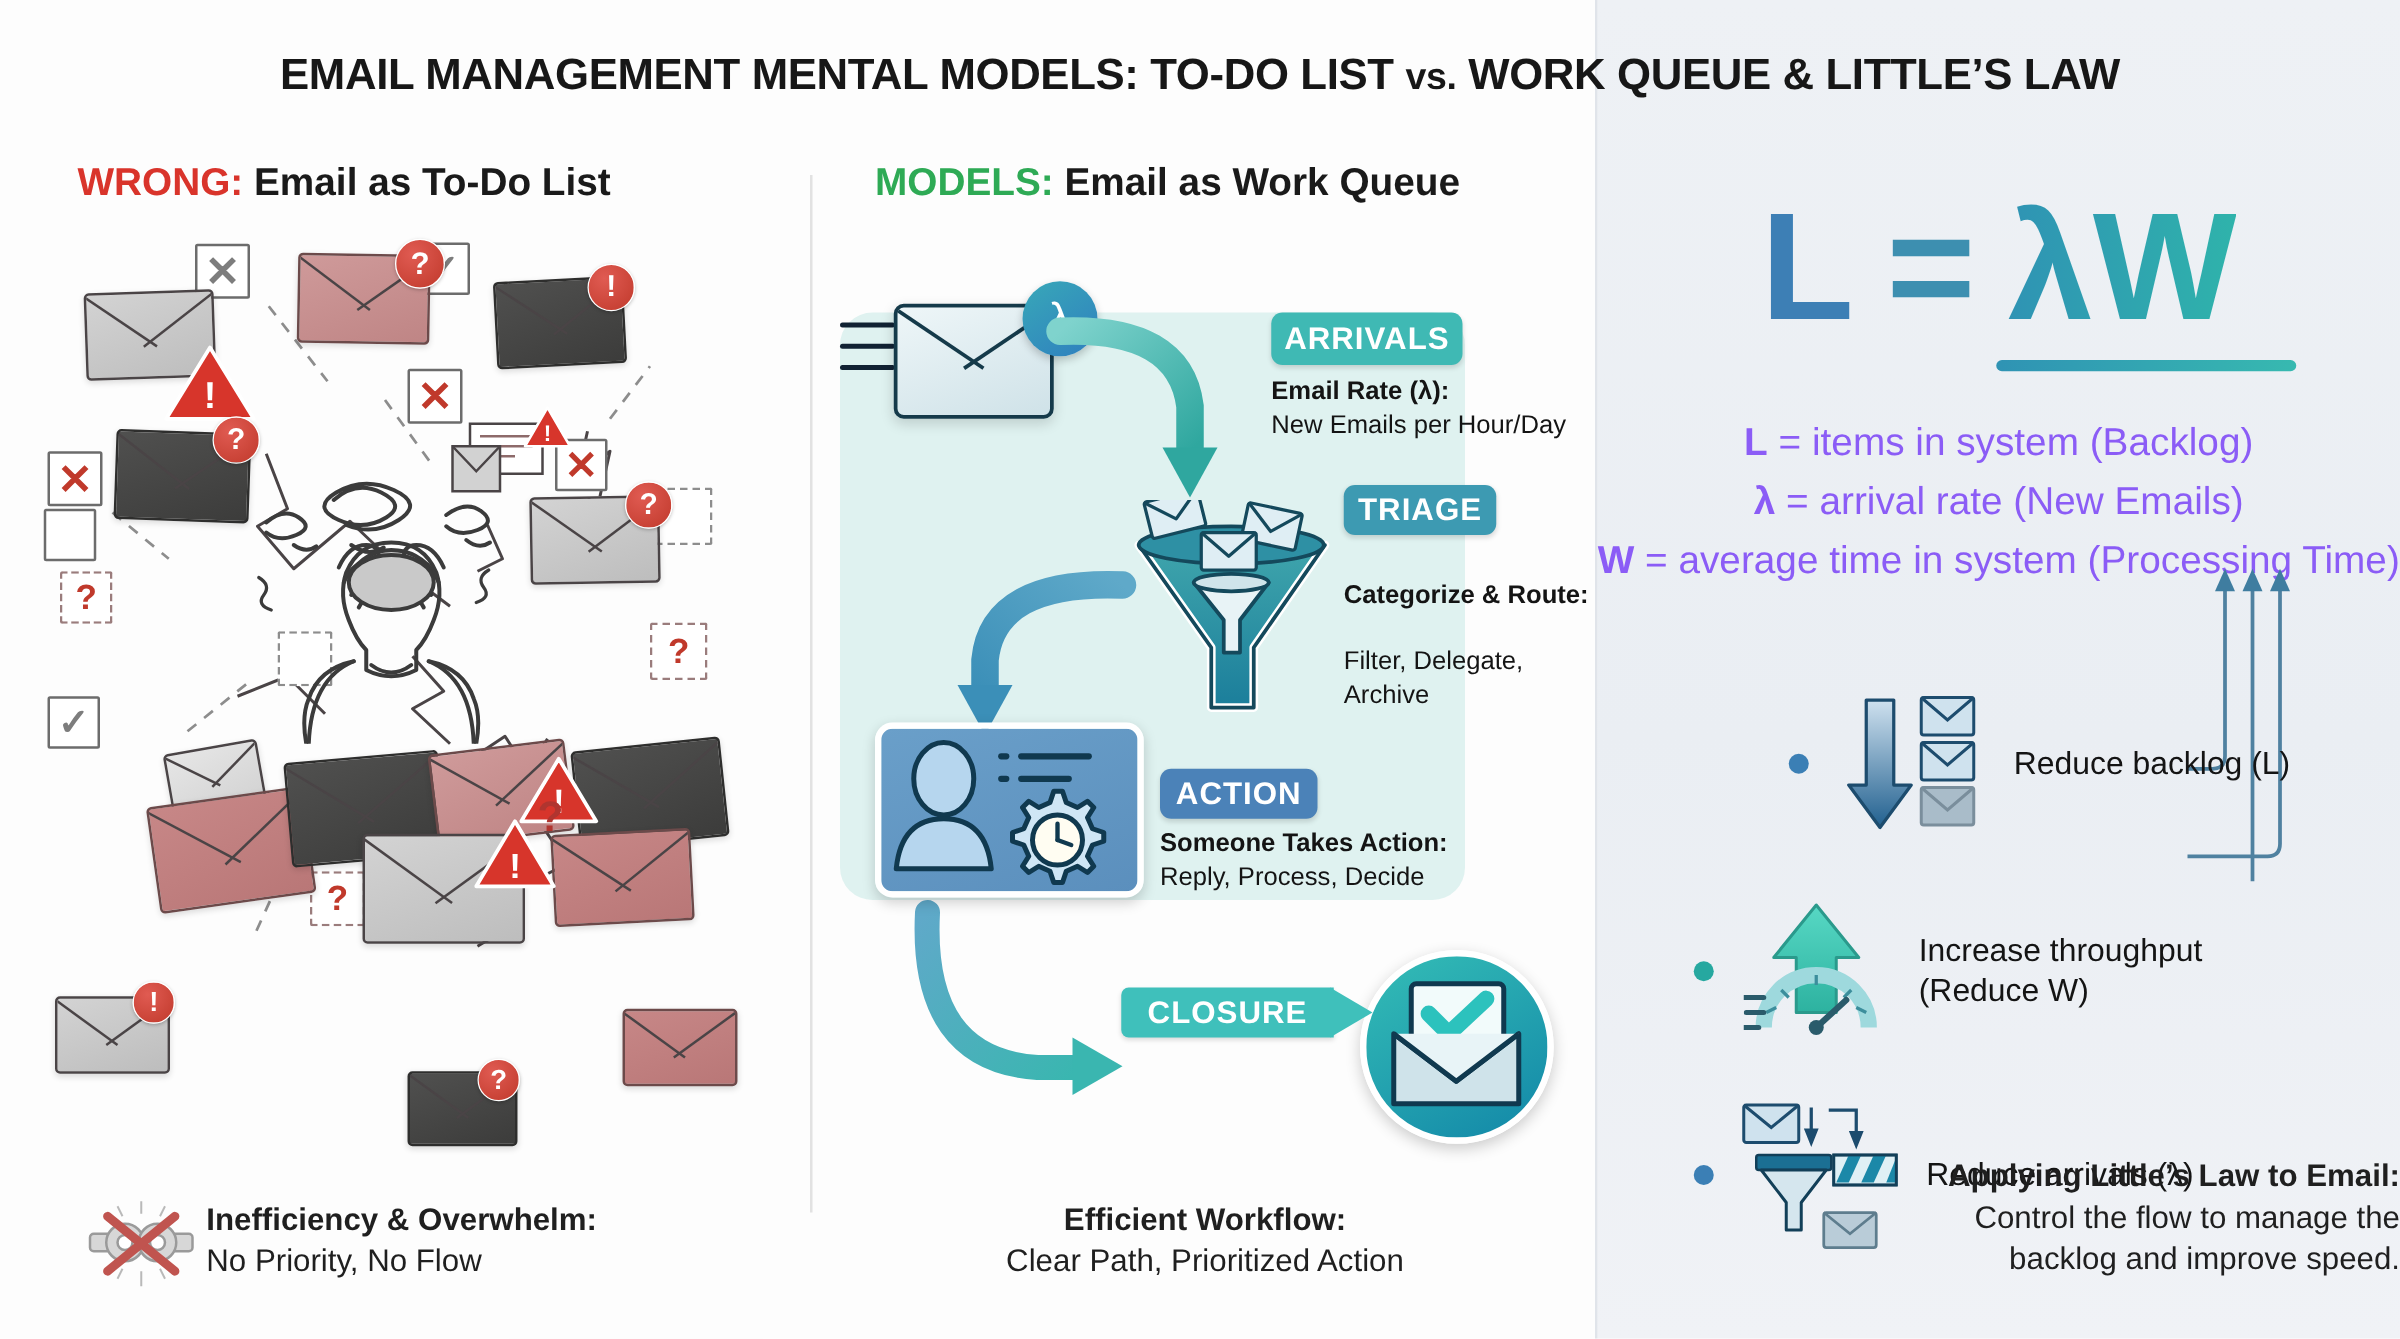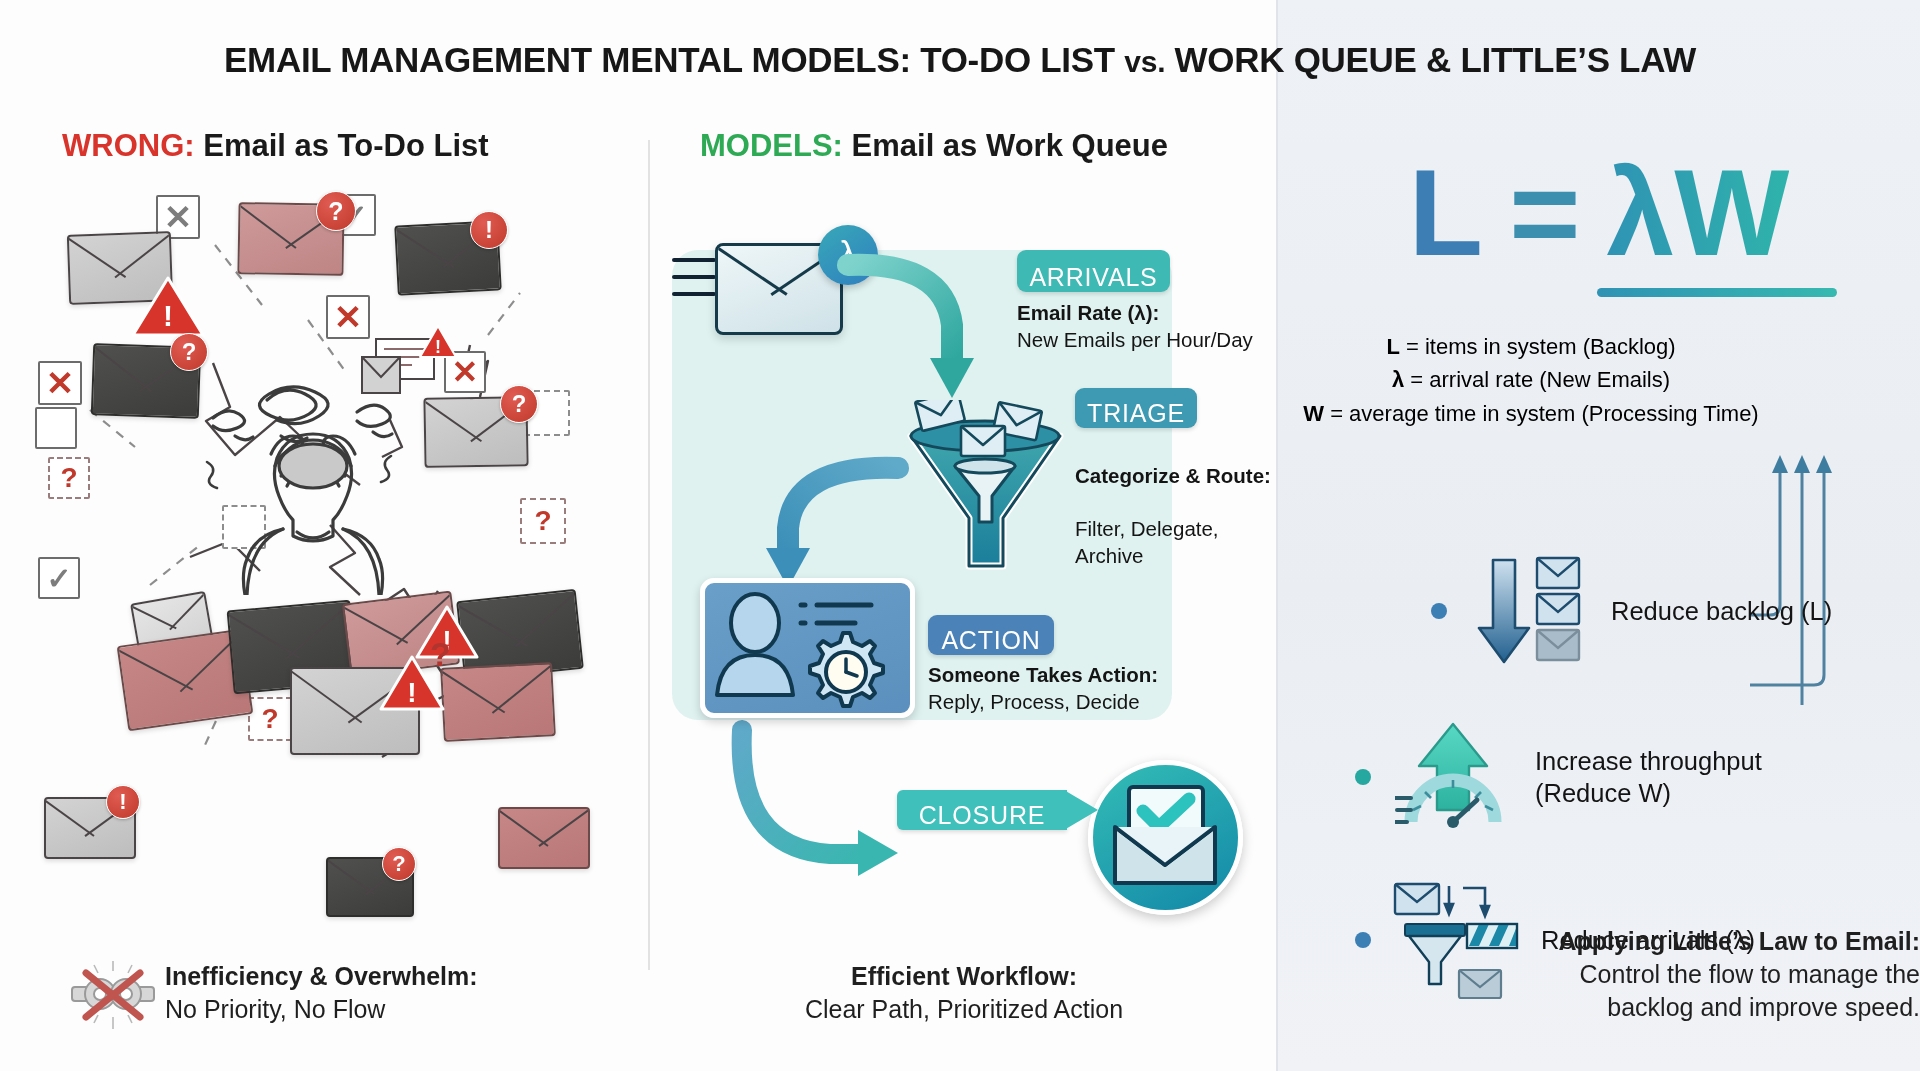--- a/index.html
+++ b/index.html
@@ -91,22 +91,22 @@
   .mail-hero .flap:after  { right:-4%; transform: rotate(-34deg); transform-origin: right top; }
 
   .lambda-badge { position: absolute; left: 818px; top: 225px; width: 60px; height: 60px; border-radius: 50%;
                   background: linear-gradient(145deg,#38a8b8,#2f7fbf); color:#fff;
                   display:flex;align-items:center;justify-content:center; font-size: 36px;
                   box-shadow: 0 3px 7px rgba(0,0,0,.22); }
 
   .speed-lines { position: absolute; left: 672px; top: 258px; width: 44px; height: 60px; }
   .speed-lines i { display:block; height: 4px; background:#123; border-radius:2px; margin-bottom: 13px; }
 
-  .chip { position: absolute; border-radius: 9px; color:#fff; font-weight: 400; letter-spacing: .8px;
-          display:flex; align-items:flex-end; justify-content:center; font-size: 25px;
+  .chip { position: absolute; border-radius: 9px; color:#fff; font-weight: 700; letter-spacing: .8px;
+          display:flex; align-items:center; justify-content:center; font-size: 25px;
           box-shadow: 0 2px 4px rgba(0,0,0,.14); }
   .chip-arrivals { background:#3fb9b4; }
   .chip-triage   { background:#3d9ab2; }
   .chip-action   { background:#4b82b8; }
   .chip-closure  { background:#3fc0bb; border-radius: 6px 0 0 6px; }
 
   .step-txt { position: absolute; font-size: 20.5px; line-height: 1.3; color:#141414; }
   .step-txt b { font-weight: 800; }
 
   .funnel { position: absolute; left: 903px; top: 400px; width: 165px; height: 175px; }
@@ -122,22 +122,22 @@
              font-size: 122px; font-weight: 800; line-height: 1; white-space: nowrap;
              font-family: "Liberation Sans", sans-serif; }
   .formula .L  { color: #3d7fb5; }
   .formula .eq { color: #3d8fb0; }
   .formula .lw { color: #2ba0a8;
                  background: linear-gradient(90deg,#2f93b4,#2fb3ab);
                  -webkit-background-clip: text; background-clip: text; color: transparent; }
   .formula-underline { position: absolute; left: 1597px; top: 288px; width: 240px; height: 9px;
                        background: linear-gradient(90deg,#2f93b4,#37b9b0); border-radius: 5px; }
 
-  .defs { position: absolute; left: 1210px; top: 330px; width: 642px; text-align: center;
-          font-size: 22px; line-height: 1.52; color: #000000; }
+  .defs { position: absolute; left: 1278px; top: 330px; width: 642px; text-align: center;
+          font-size: 31px; line-height: 1.52; color: #8b5cf6; }
   .defs .sym { font-weight: 800; }
   .bullet-row { position: absolute; display: flex; align-items: center; }
   .bdot { width: 16px; height: 16px; border-radius: 50%; background:#3b7fb5; flex: 0 0 auto; }
   .bdot.teal { background:#26a8a0; }
   .blabel { font-size: 25.5px; color:#141414; line-height: 1.26; white-space: nowrap; }
 </style>
 </head>
 <body>
 
 <div id="root">

